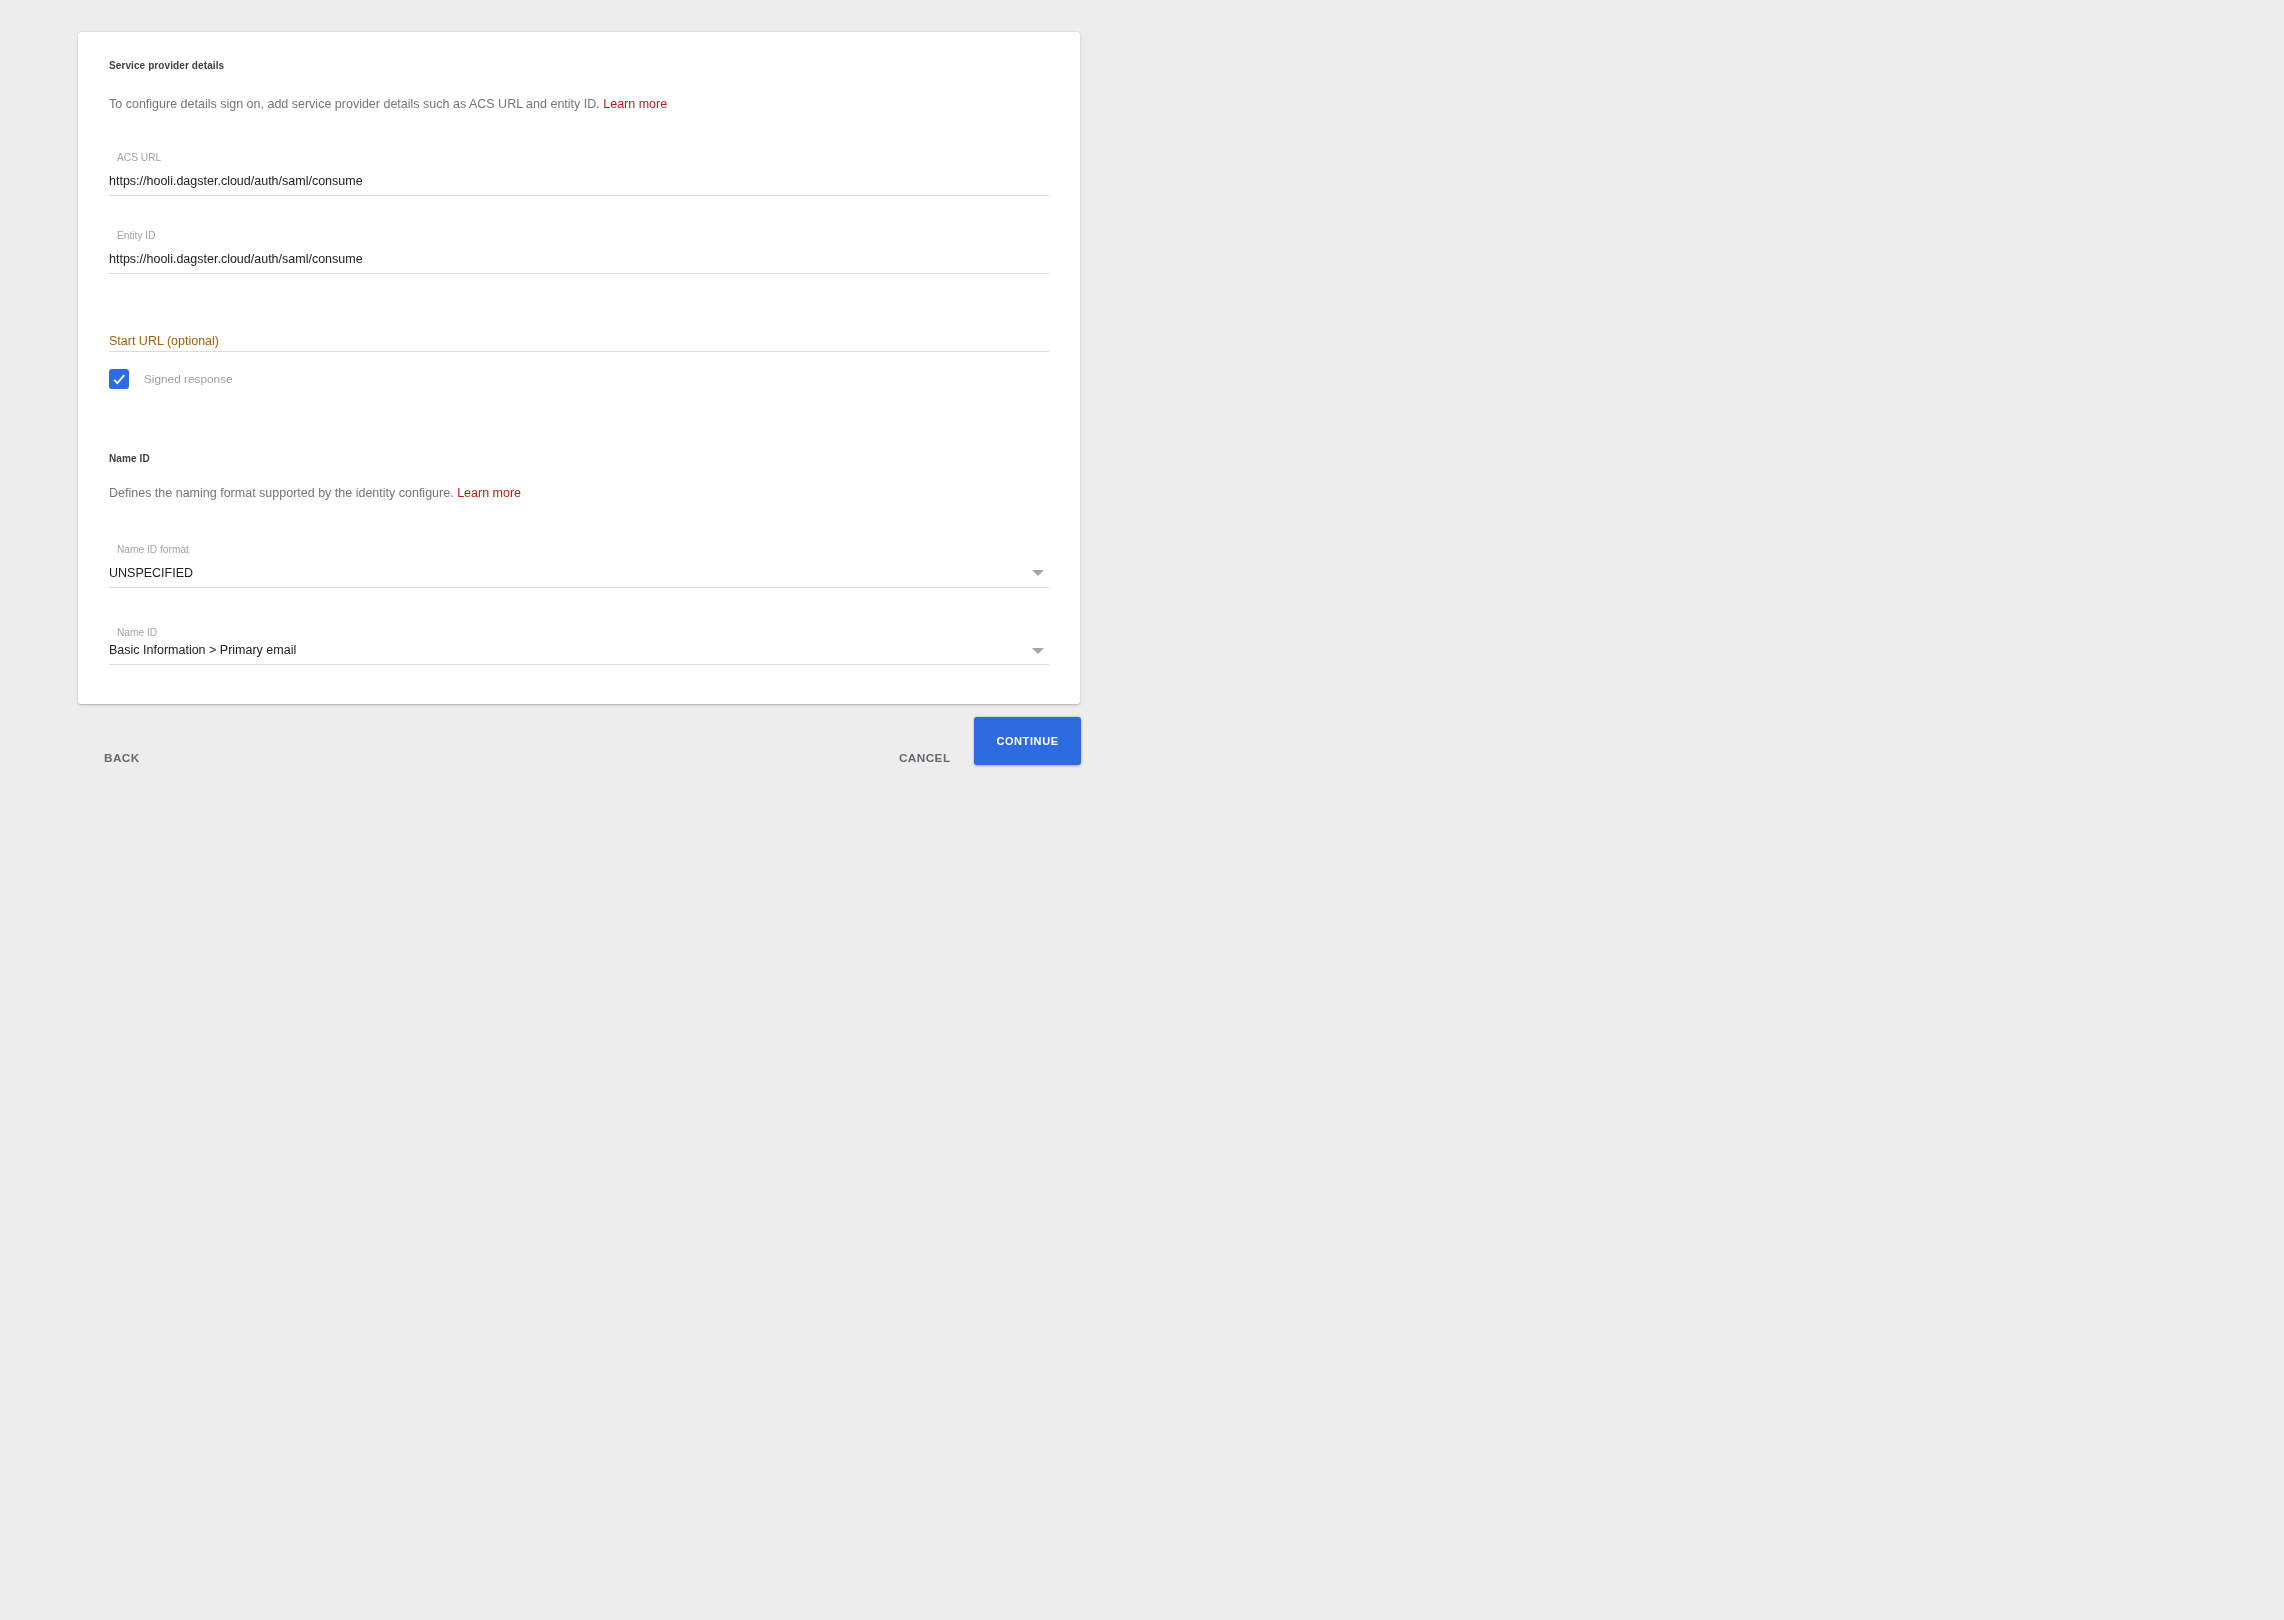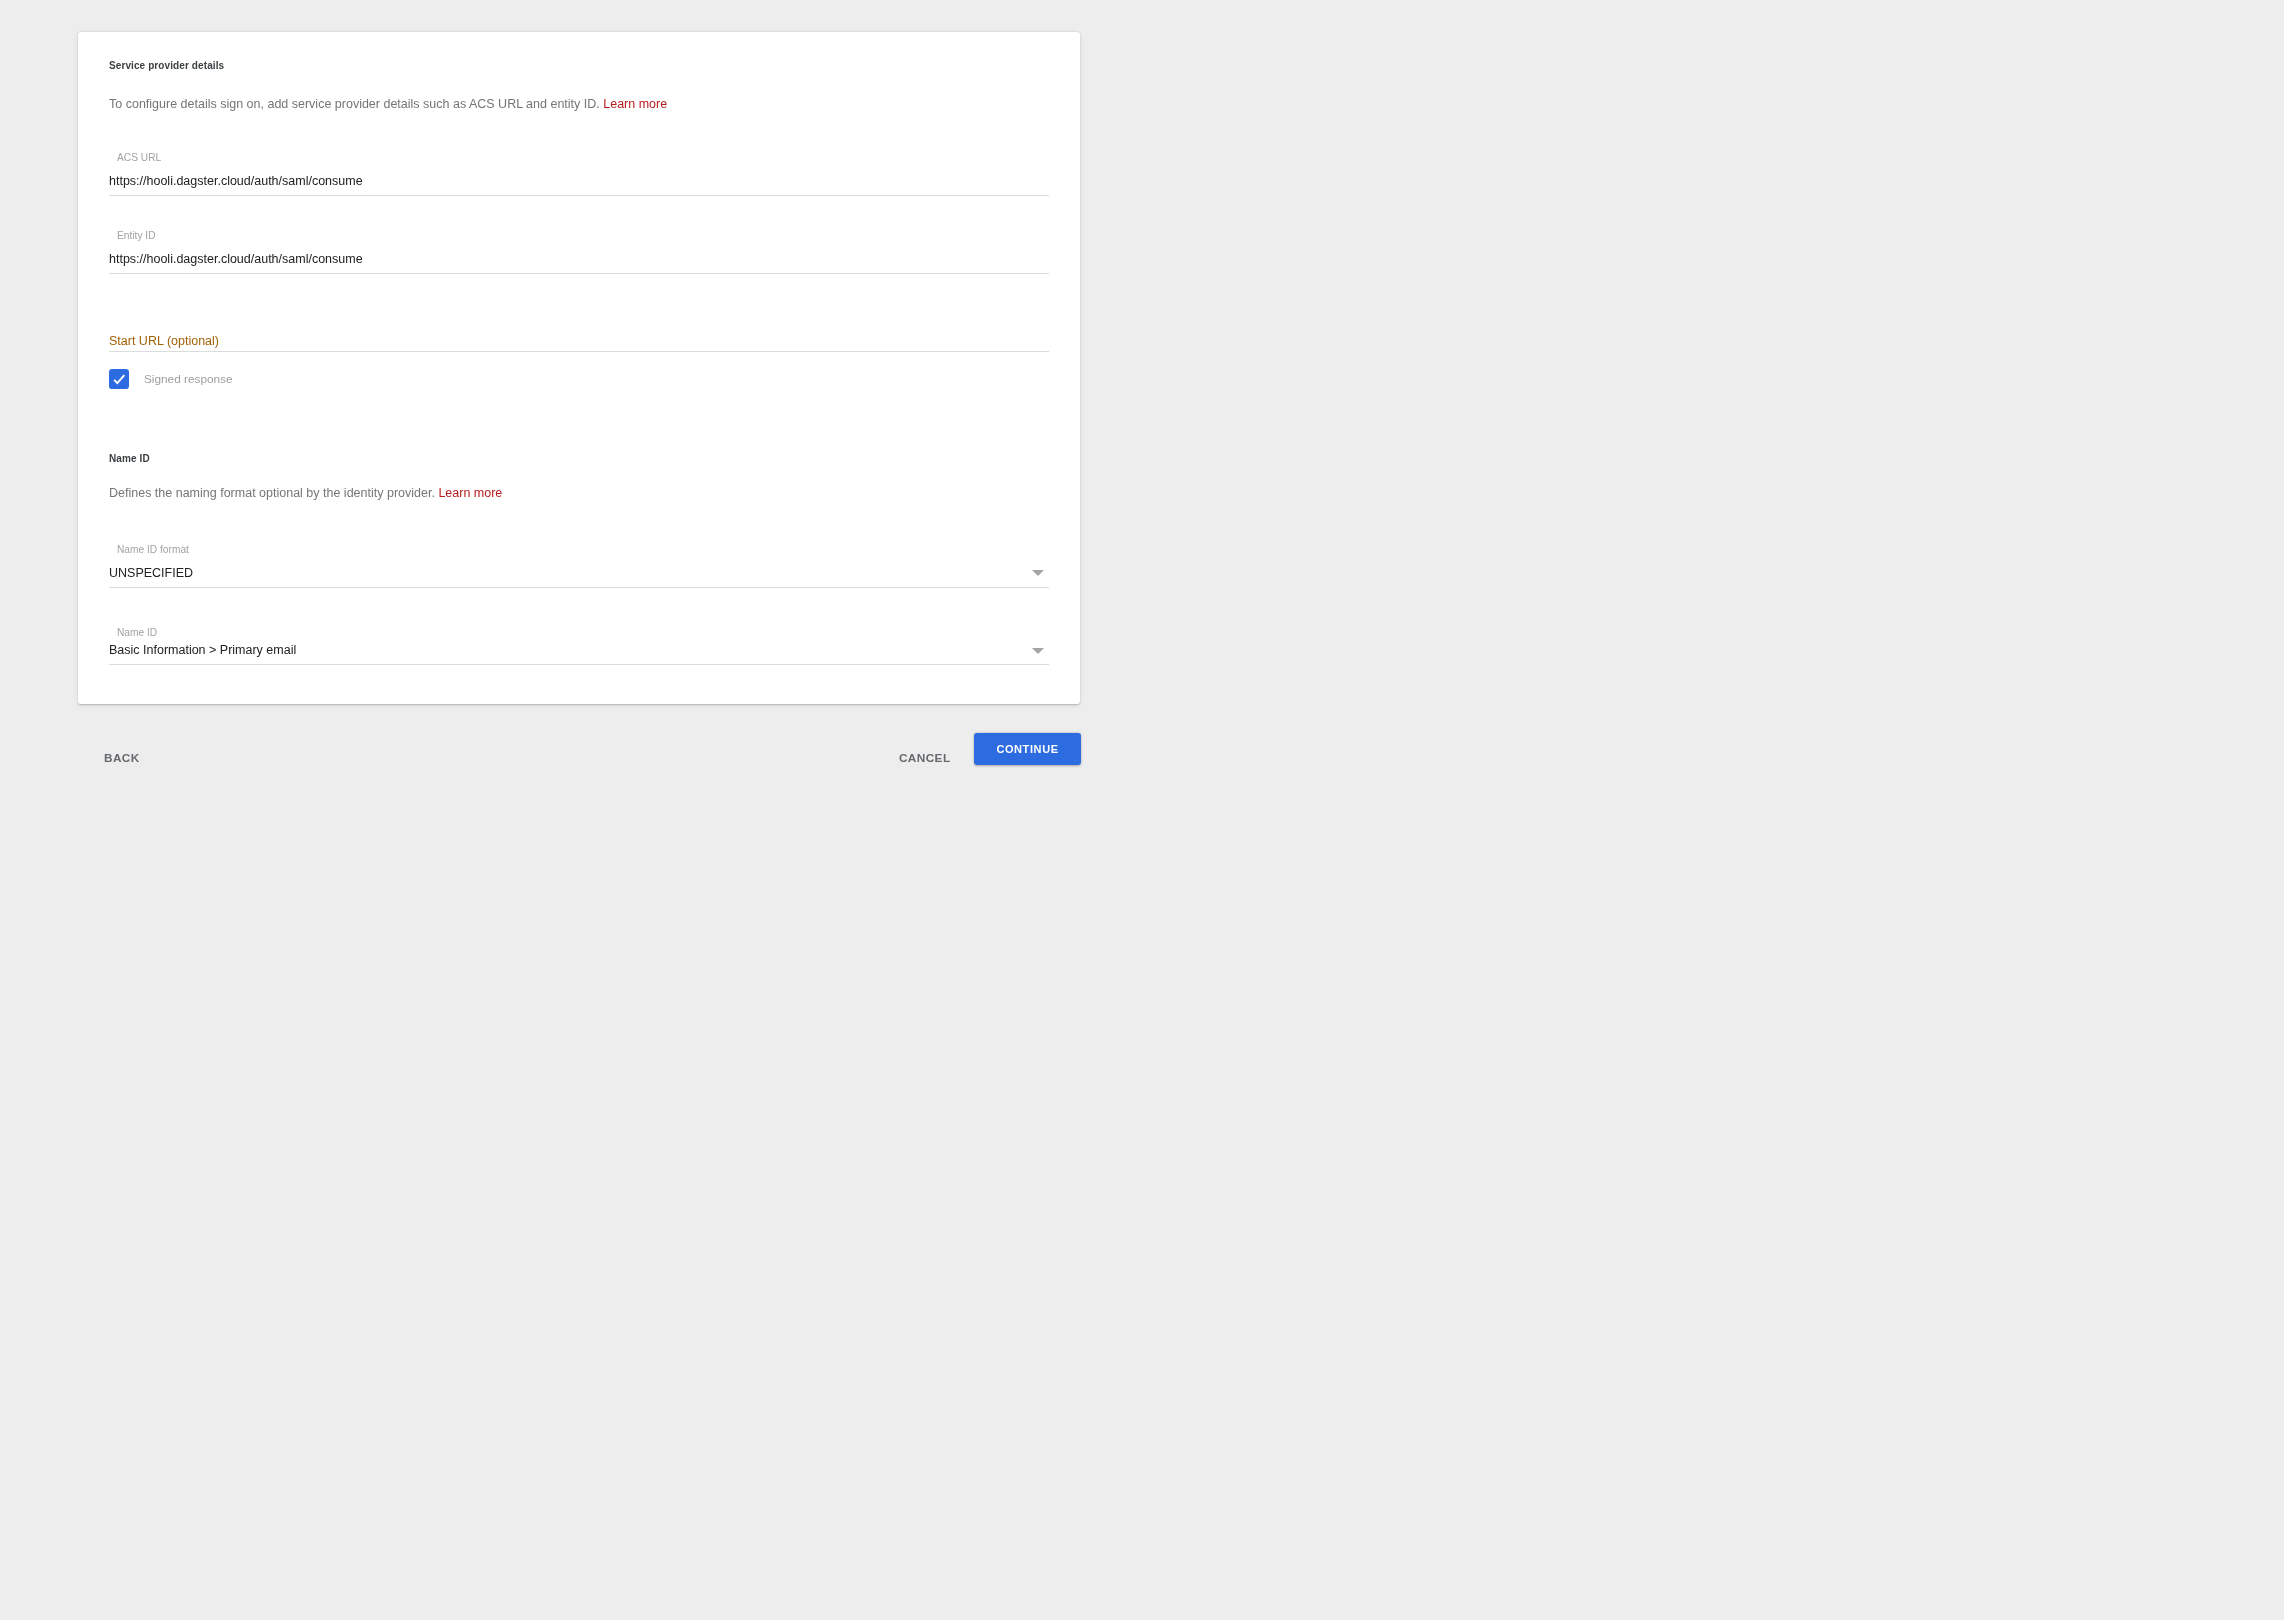--- a/index.html
+++ b/index.html
@@ -78,21 +78,21 @@
   .text-btn {
     background: none; border: none; padding: 0;
     font-family: "Liberation Sans", sans-serif;
     font-size: 11.8px; font-weight: 700; color: #66696d;
     letter-spacing: 0.4px; cursor: pointer;
   }
   .back-btn { margin-left: 26px; }
   .cancel-btn { margin-left: auto; }
   .primary-btn {
     margin-left: 23.5px;
-    width: 107px; height: 32px;
+    width: 107px; height: 48px;
     background: #2d6ce0; color: #ffffff;
     border: none; border-radius: 3.1px;
     font-family: "Liberation Sans", sans-serif;
     font-size: 11px; font-weight: 700; letter-spacing: 0.6px;
     box-shadow: 0 0.8px 2.4px rgba(0,0,0,0.3);
     cursor: pointer;
     display: flex; align-items: center; justify-content: center;
   }
 </style>
 </head>
@@ -124,21 +124,21 @@
         <svg width="12.5" height="11" viewBox="0 0 16 14">
           <path d="M1.5 7.5 L5.5 11.5 L14.5 1.5" fill="none" stroke="#ffffff" stroke-width="2.4"></path>
         </svg>
       </span>
     </div>
     <div class="abs checkbox-label">Signed response</div>
 
     <div class="abs section-title" style="top:421px;">Name ID</div>
 
     <div class="abs section-desc" style="top:453px;">
-      <span>Defines the naming format optional by the identity provider.</span>
+      <span>Defines the naming format supported by the identity configure.</span>
       <a>Learn more</a>
     </div>
 
     <div class="select-field">
       <div class="abs field-label" style="top:512px;">Name ID format</div>
       <div class="abs field-value" style="top:533px;">UNSPECIFIED</div>
       <div class="abs underline" style="top:555px;"></div>
       <div class="abs caret" style="top:538px;"></div>
     </div>
 

